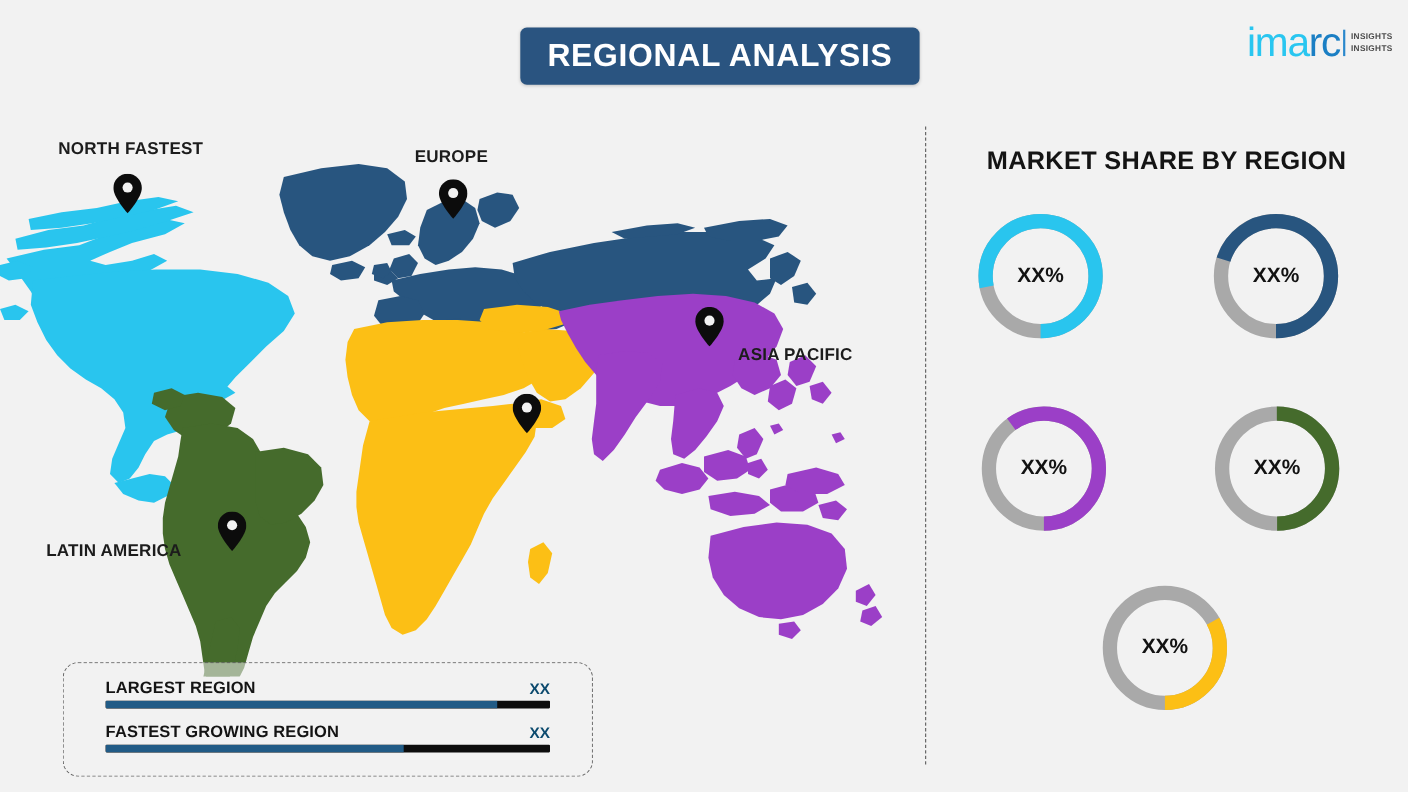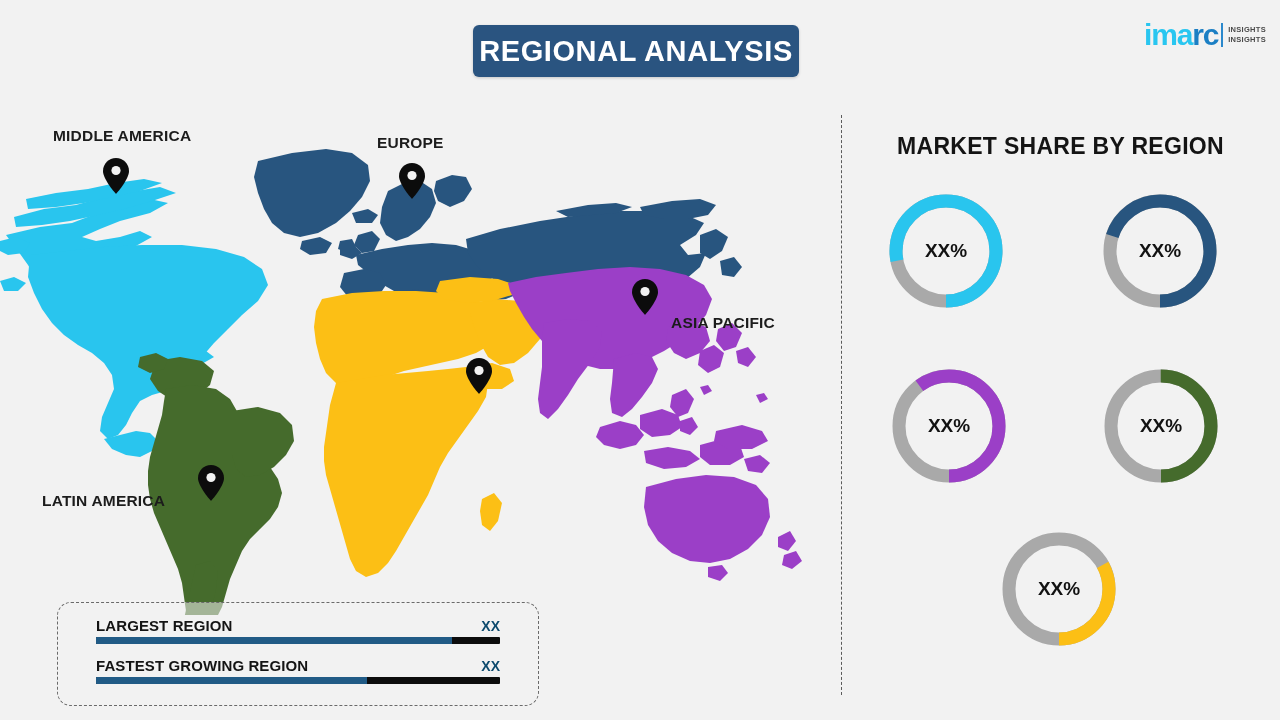--- a/index.html
+++ b/index.html
@@ -7,34 +7,34 @@
     width: 1280px; height: 720px;
     background: #f2f2f2;
     font-family: "Liberation Sans", sans-serif;
     overflow: hidden;
   }
   #stage { position: relative; width: 1280px; height: 720px; background: #f2f2f2; }
 
   
   #title-banner {
     position: absolute; left: 473px; top: 25px;
-    width: 326px; height: 52px;
+    width: 363px; height: 52px;
     background: #2a5480;
     border-radius: 6px;
     display: flex; align-items: center; justify-content: center;
     box-shadow: 0 1px 3px rgba(0,0,0,.18);
   }
   #title-banner span {
     color: #ffffff; font-size: 29px; font-weight: bold;
     letter-spacing: .6px;
   }
 
   
   #logo { position: absolute; right: 14px; top: 20px; display: flex; align-items: center; }
-  #logo .word { font-size: 30px; font-weight: bold; letter-spacing: -1.2px; line-height: 1; }
+  #logo .word { font-size: 37px; font-weight: normal; letter-spacing: -1.2px; line-height: 1; }
   #logo .c1 { color: #29c6f0; }
   #logo .c2 { color: #1b7fc4; }
   #logo .bar { width: 2px; height: 24px; background: #2a88cc; margin: 0 5px 0 3px; }
   #logo .tagline { font-size: 7.5px; font-weight: bold; color: #4a4a4a; line-height: 1.35; letter-spacing: .3px; }
 
   
   #divider {
     position: absolute; left: 841px; top: 115px; width: 0;
     height: 580px;
     border-left: 1.5px dashed #5b5b5b;
@@ -236,21 +236,21 @@
 
         <path fill="#456b2c" d="M196 470 L210 466 L218 476 L216 494 L212 512 L206 528 L198 540 L190 546 L184 540 L184 524 L188 506 L192 488 Z"></path>
         <path fill="#456b2c" d="M186 542 L198 538 L204 548 L198 562 L188 568 L182 560 Z"></path>
         <path fill="#456b2c" d="M182 566 L194 562 L200 572 L192 582 L182 578 Z"></path>
 
         <path fill="#456b2c" d="M140 262 L156 258 L168 264 L164 274 L150 278 L138 272 Z"></path>
       </g>
     </svg>
   </div>
 
-  <div class="map-label" id="label-na">MIDDLE AMERICA</div>
+  <div class="map-label" id="label-na">NORTH FASTEST</div>
   <div class="map-label" id="label-eu">EUROPE</div>
   <div class="map-label" id="label-ap">ASIA PACIFIC</div>
   <div class="map-label" id="label-la">LATIN AMERICA</div>
 
   <div class="pin" id="pin-na">
     <svg viewBox="0 0 26 36">
         <path d="M13 0C5.8 0 0 5.8 0 13c0 8.5 13 23 13 23s13-14.5 13-23C26 5.8 20.2 0 13 0z" fill="#0c0c0c"></path>
         <circle cx="13" cy="12.5" r="4.6" fill="#f2f2f2"></circle>
       </svg>
   </div>

